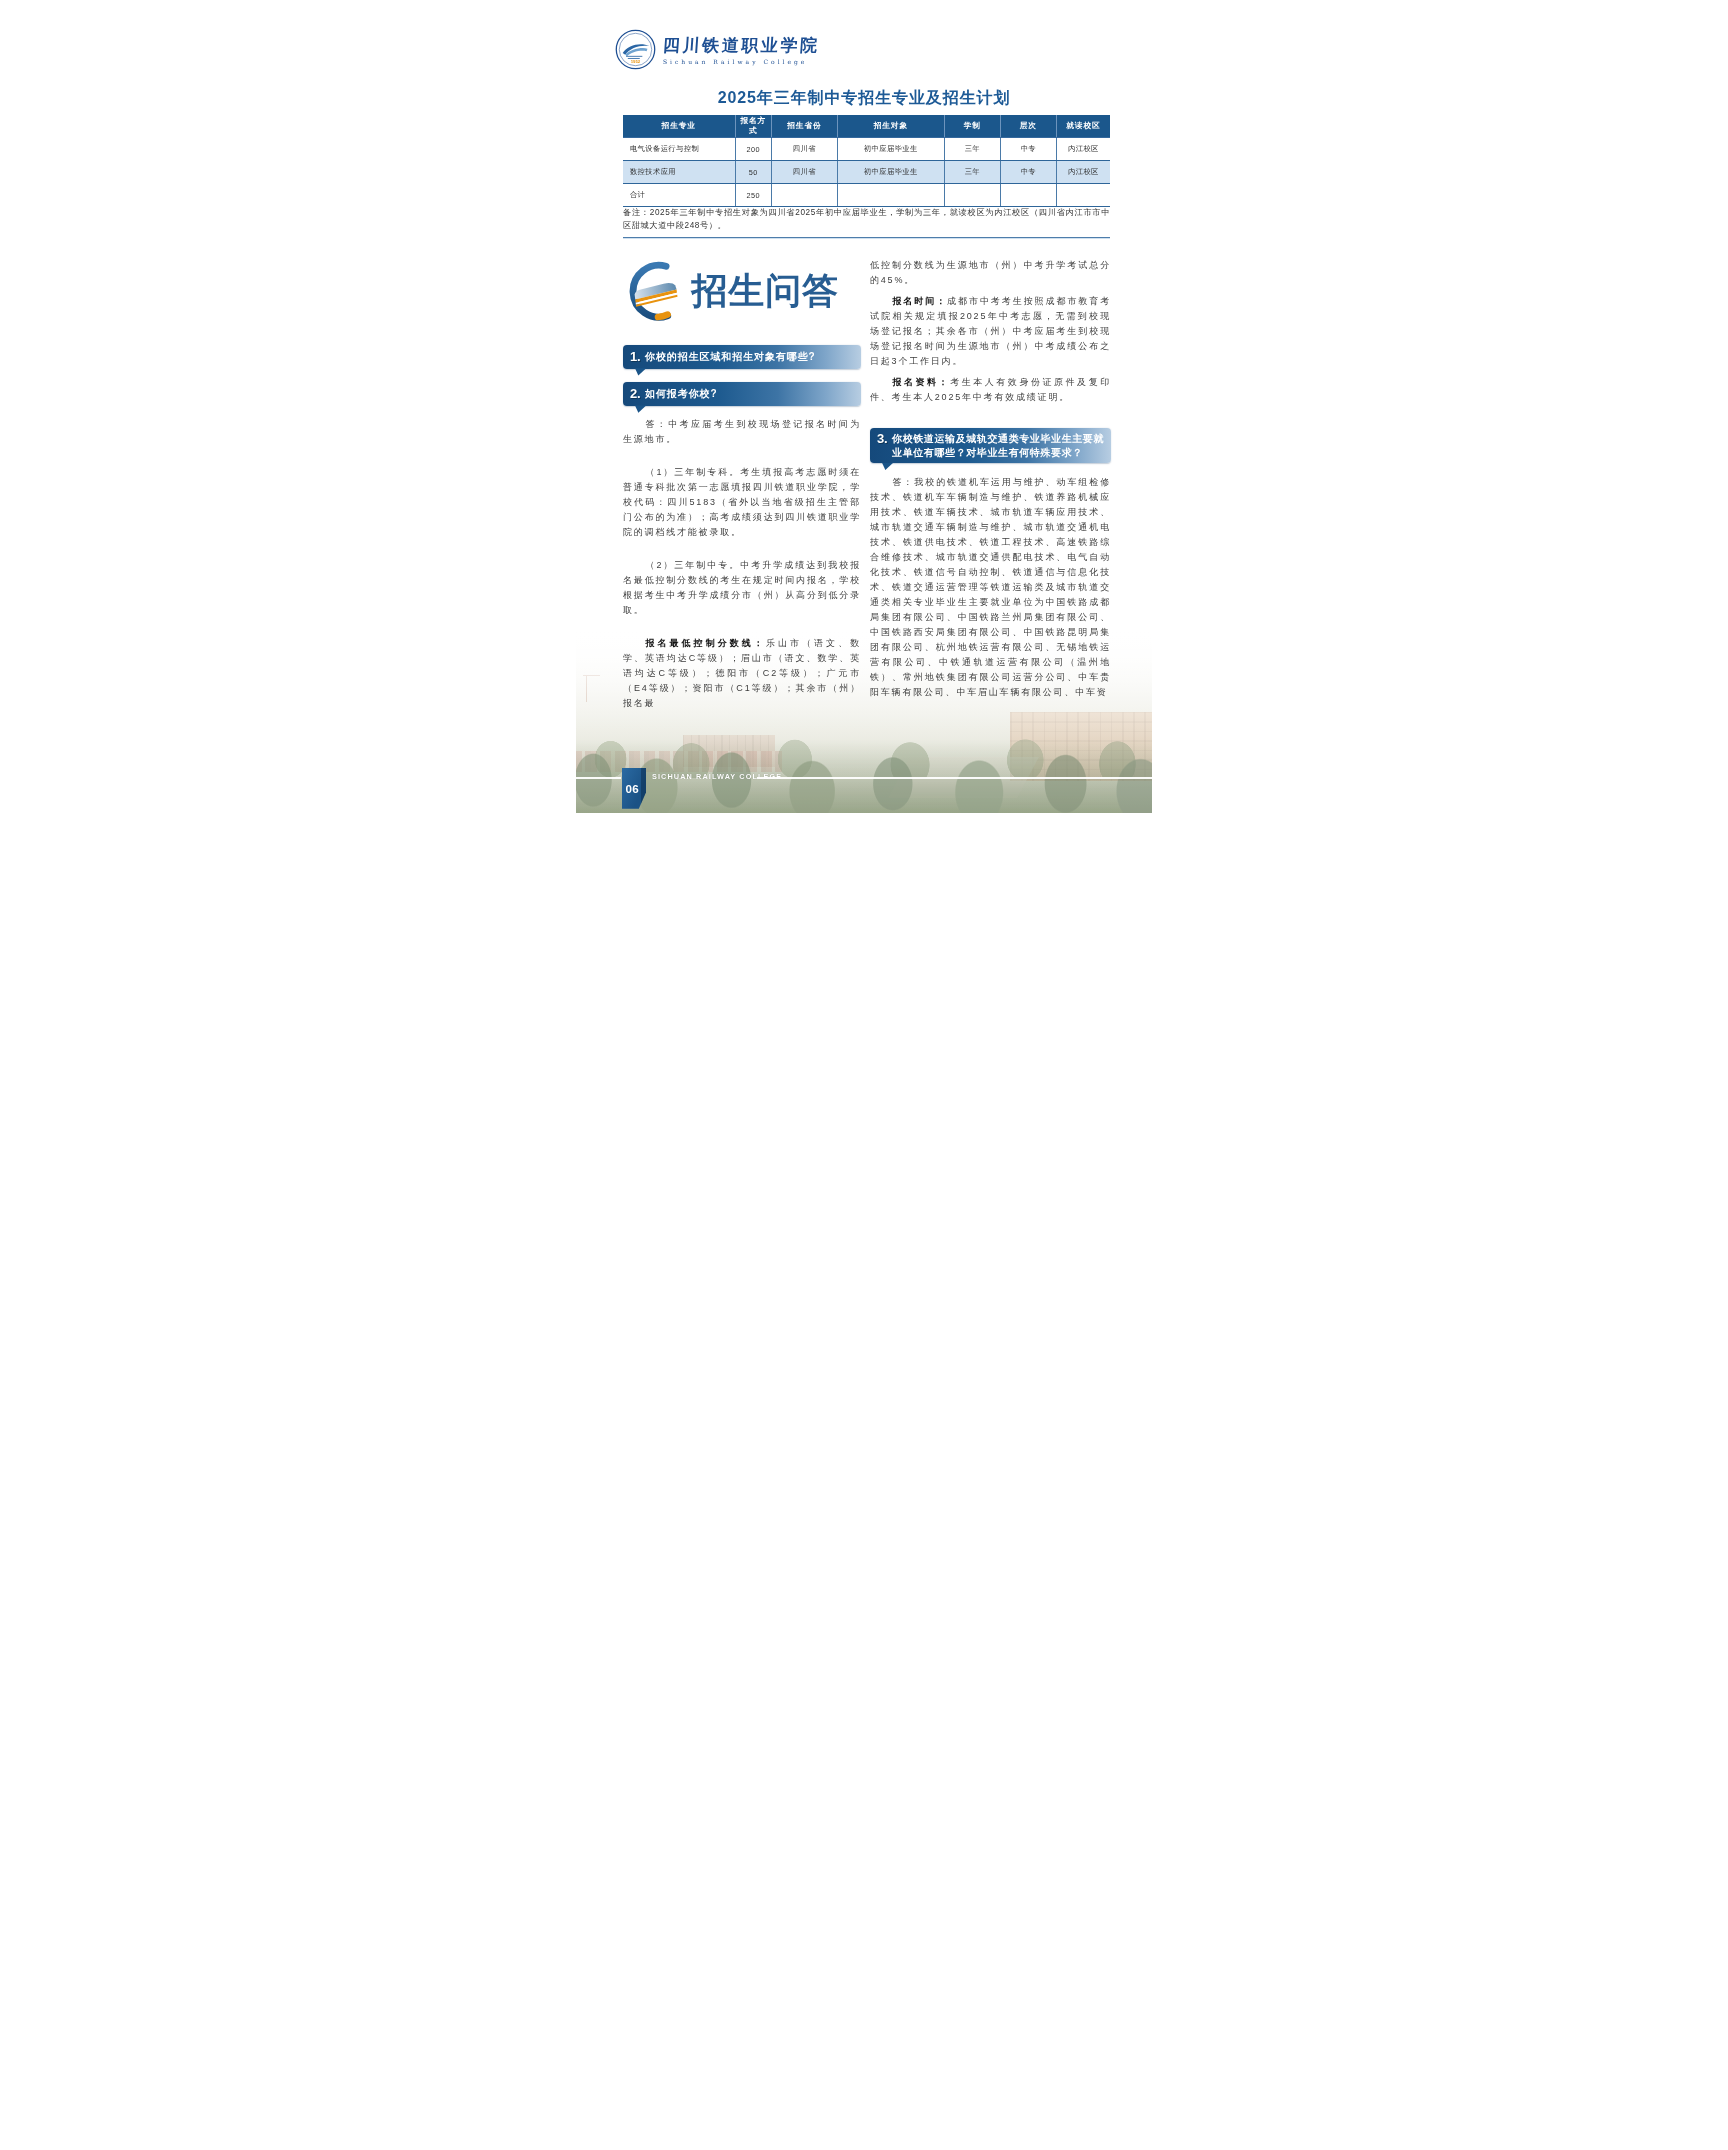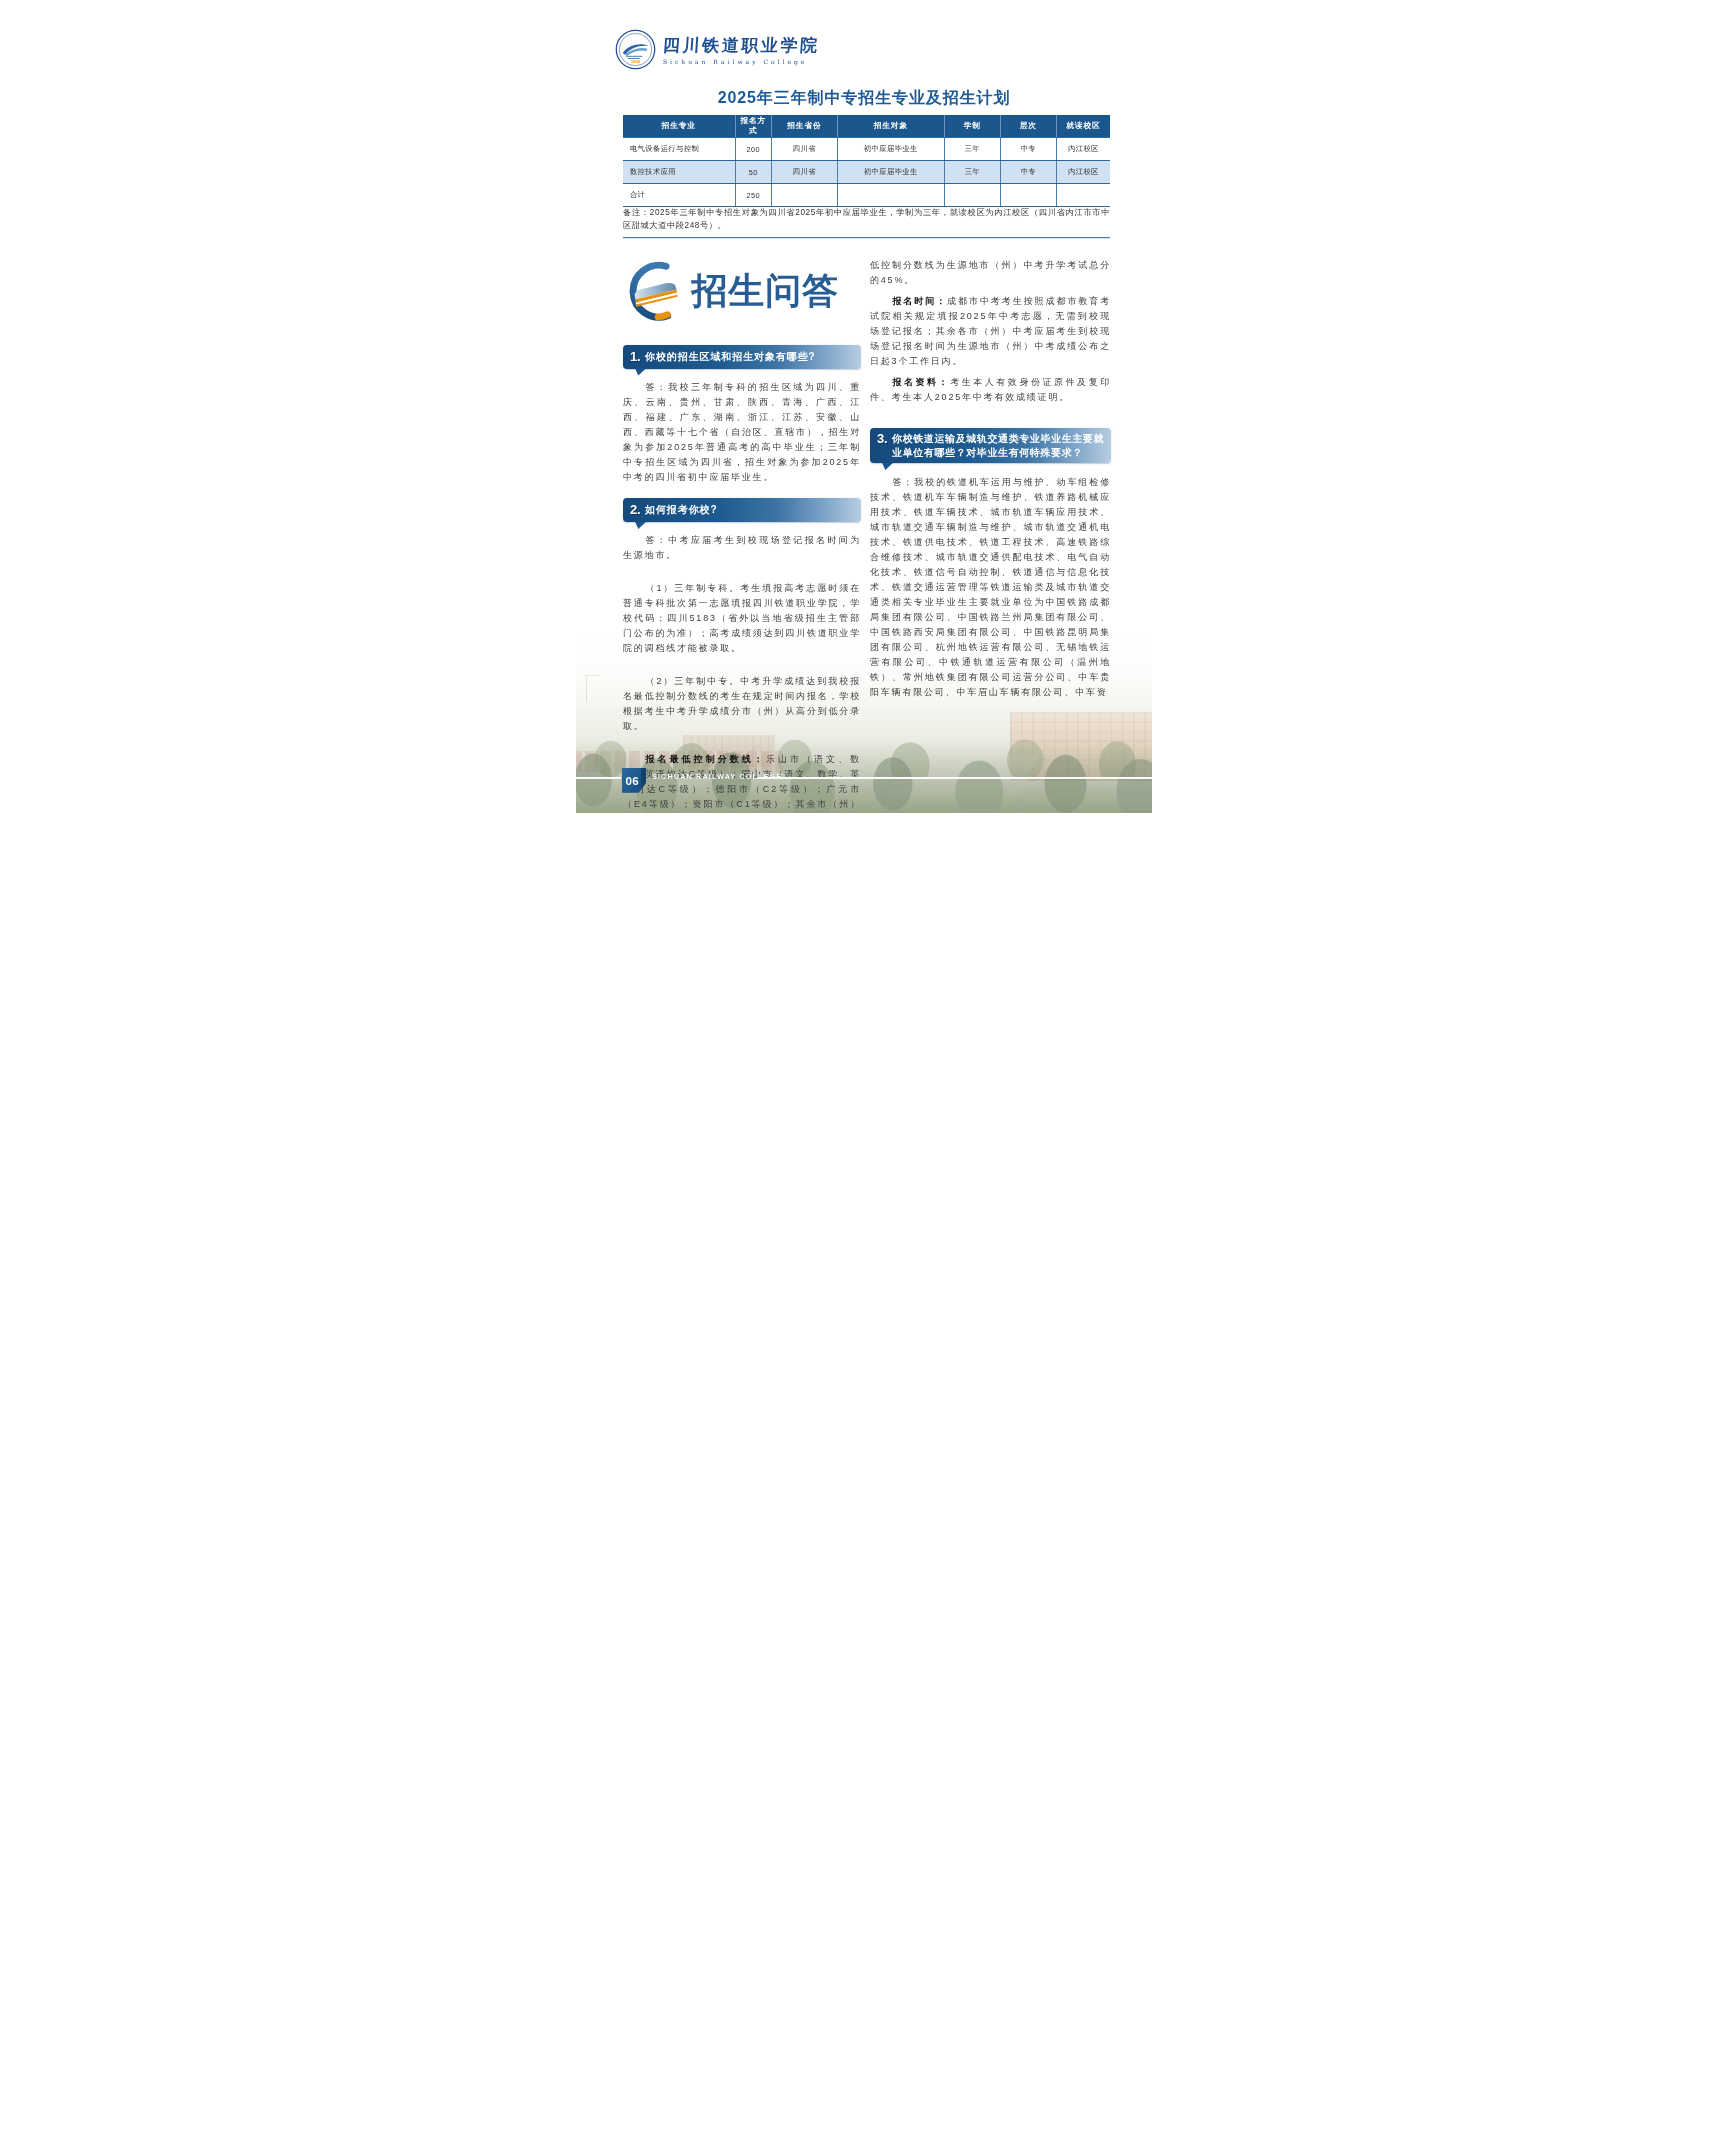--- a/index.html
+++ b/index.html
@@ -100,21 +100,21 @@
              linear-gradient(180deg,rgba(90,110,70,0) 0%,rgba(86,106,68,.7) 70%,#5d7349 100%);}
   .ph-crane{position:absolute;left:10.3px;top:47px;width:0.9px;height:27px;background:#b58a70;opacity:.7;}
   .ph-crane::after{content:"";position:absolute;left:-3.4px;top:0;width:17px;height:0.9px;background:#b58a70;}
   .ph-fade{position:absolute;inset:0;
            background:linear-gradient(180deg,#ffffff 0%,rgba(255,255,255,.88) 14%,rgba(255,255,255,.6) 35%,rgba(255,255,255,.35) 60%,rgba(255,255,255,.16) 100%);}
 
   
   .footer{position:absolute;left:0;right:0;top:766px;height:30px;z-index:3;}
   .f-line-left{position:absolute;left:0;top:11.2px;width:45px;height:1.7px;background:rgba(255,255,255,.95);}
   .f-line-right{position:absolute;left:181px;right:0;top:11.2px;height:1.7px;background:rgba(255,255,255,.95);}
-  .badge{position:absolute;left:46px;top:1.7px;width:24px;height:25px;
+  .badge{position:absolute;left:46px;top:1.7px;width:24px;height:41px;
          background:linear-gradient(115deg,#2a6aa3 0%,#1b5285 70%);
          clip-path:polygon(0 0,100% 0,100% 60%,70% 100%,0 100%);}
   .badge span{position:absolute;left:0;right:3.4px;top:0;bottom:0;display:flex;align-items:center;justify-content:center;
          color:#ffffff;font-size:11.6px;font-weight:bold;letter-spacing:0.4px;}
   .badge i{position:absolute;right:0;top:0;width:4.7px;height:100%;background:rgba(8,35,62,.4);}
   .f-college{position:absolute;left:76px;top:5.6px;color:#ffffff;font-size:7.3px;font-weight:bold;
          letter-spacing:1.1px;text-shadow:0 0.4px 0.9px rgba(0,0,0,.3);white-space:nowrap;}
 </style>
 </head>
 <body>
@@ -228,21 +228,20 @@
         </g>
       </svg>
       <span class="qa-head-text">招生问答</span>
     </div>
 
     <div class="q-box">
       <span class="q-num">1.</span>
       <span class="q-title">你校的招生区域和招生对象有哪些?</span>
       <span class="q-tail"></span>
     </div>
-    <p class="para mt26">答：我校三年制专科的招生区域为四川、重庆、云南、贵州、甘肃、陕西、青海、广西、江西、福建、广东、湖南、浙江、江苏、安徽、山西、西藏等十七个省（自治区、直辖市），招生对象为参加2025年普通高考的高中毕业生；三年制中专招生区域为四川省，招生对象为参加2025年中考的四川省初中应届毕业生。</p>
 
     <div class="q-box mt30">
       <span class="q-num">2.</span>
       <span class="q-title">如何报考你校?</span>
       <span class="q-tail"></span>
     </div>
     <p class="para mt26">答：中考应届考生到校现场登记报名时间为生源地市。</p>
     <p class="para mt6">（1）三年制专科。考生填报高考志愿时须在普通专科批次第一志愿填报四川铁道职业学院，学校代码：四川5183（省外以当地省级招生主管部门公布的为准）；高考成绩须达到四川铁道职业学院的调档线才能被录取。</p>
     <p class="para mt6">（2）三年制中专。中考升学成绩达到我校报名最低控制分数线的考生在规定时间内报名，学校根据考生中考升学成绩分市（州）从高分到低分录取。</p>
     <p class="para mt6"><b>报名最低控制分数线：</b><span>乐山市（语文、数学、英语均达C等级）；眉山市（语文、数学、英语均达C等级）；德阳市（C2等级）；广元市（E4等级）；资阳市（C1等级）；其余市（州）报名最</span></p>

